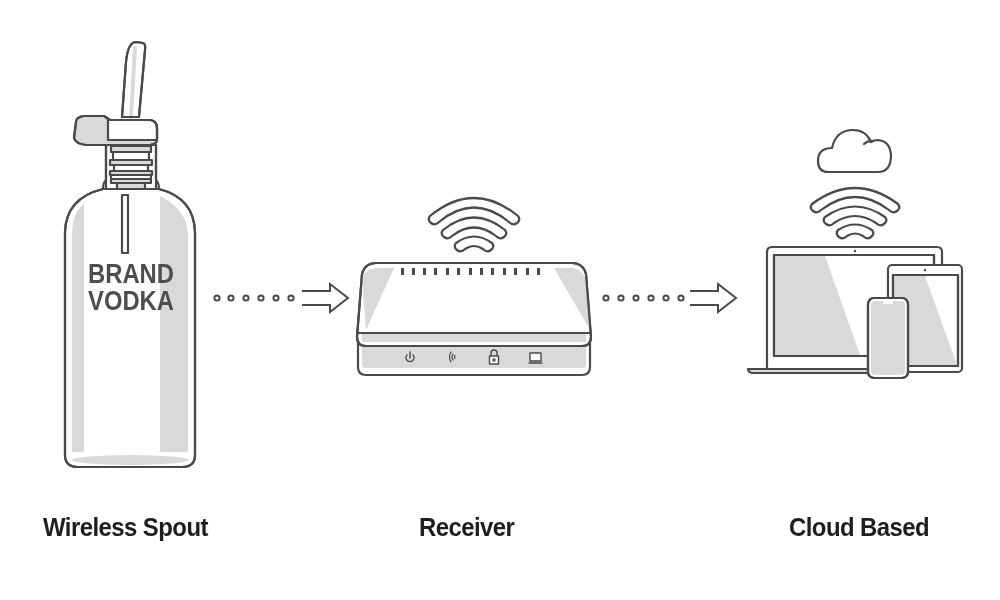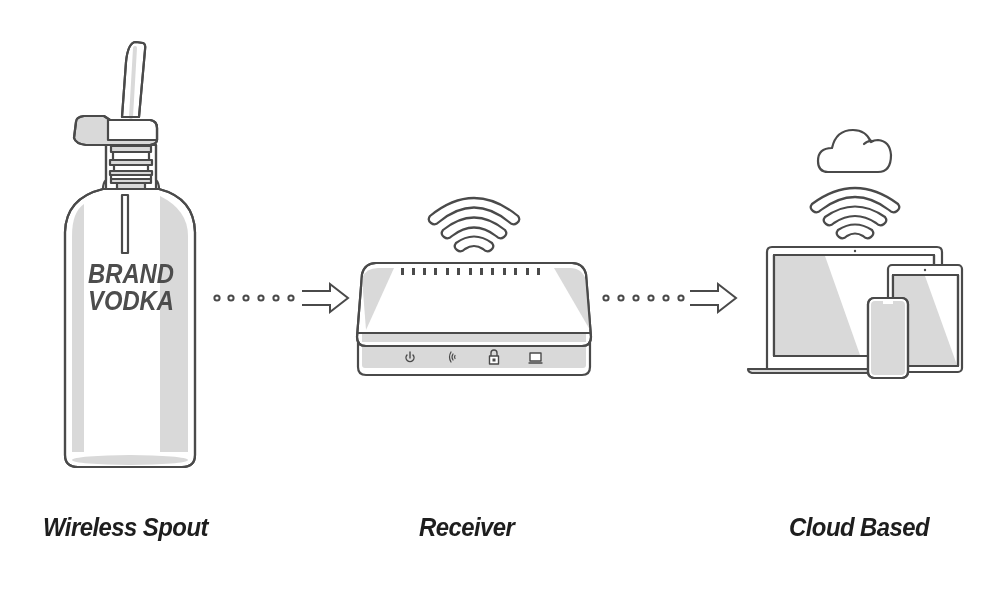--- a/index.html
+++ b/index.html
@@ -1,18 +1,18 @@
 <!DOCTYPE html>
 <html><head>
 <meta charset="utf-8">
 <style>
   html, body { margin: 0; padding: 0; background: #ffffff; }
   body { width: 1000px; height: 600px; position: relative; overflow: hidden;
          font-family: "Liberation Sans", sans-serif; }
-  .stage { position: absolute; left: 0; top: 0; width: 1000px; height: 600px; font-style: italic; }
+  .stage { position: absolute; left: 0; top: 0; width: 1000px; height: 600px; }
   svg { position: absolute; left: 0; top: 0; }
   .label { position: absolute; top: 512px; font-family: "Liberation Sans", sans-serif;
            font-weight: bold; font-size: 26px; color: #1e1e1e; letter-spacing: -0.6px;
            white-space: nowrap; transform: scaleX(0.92); transform-origin: left top; }
   .lbl-spout { left: 43px; }
   .lbl-receiver { left: 419px; }
   .lbl-cloud { left: 789px; }
   .brand { font-family: "Liberation Sans", sans-serif; font-weight: bold; }
 </style>
 </head>

